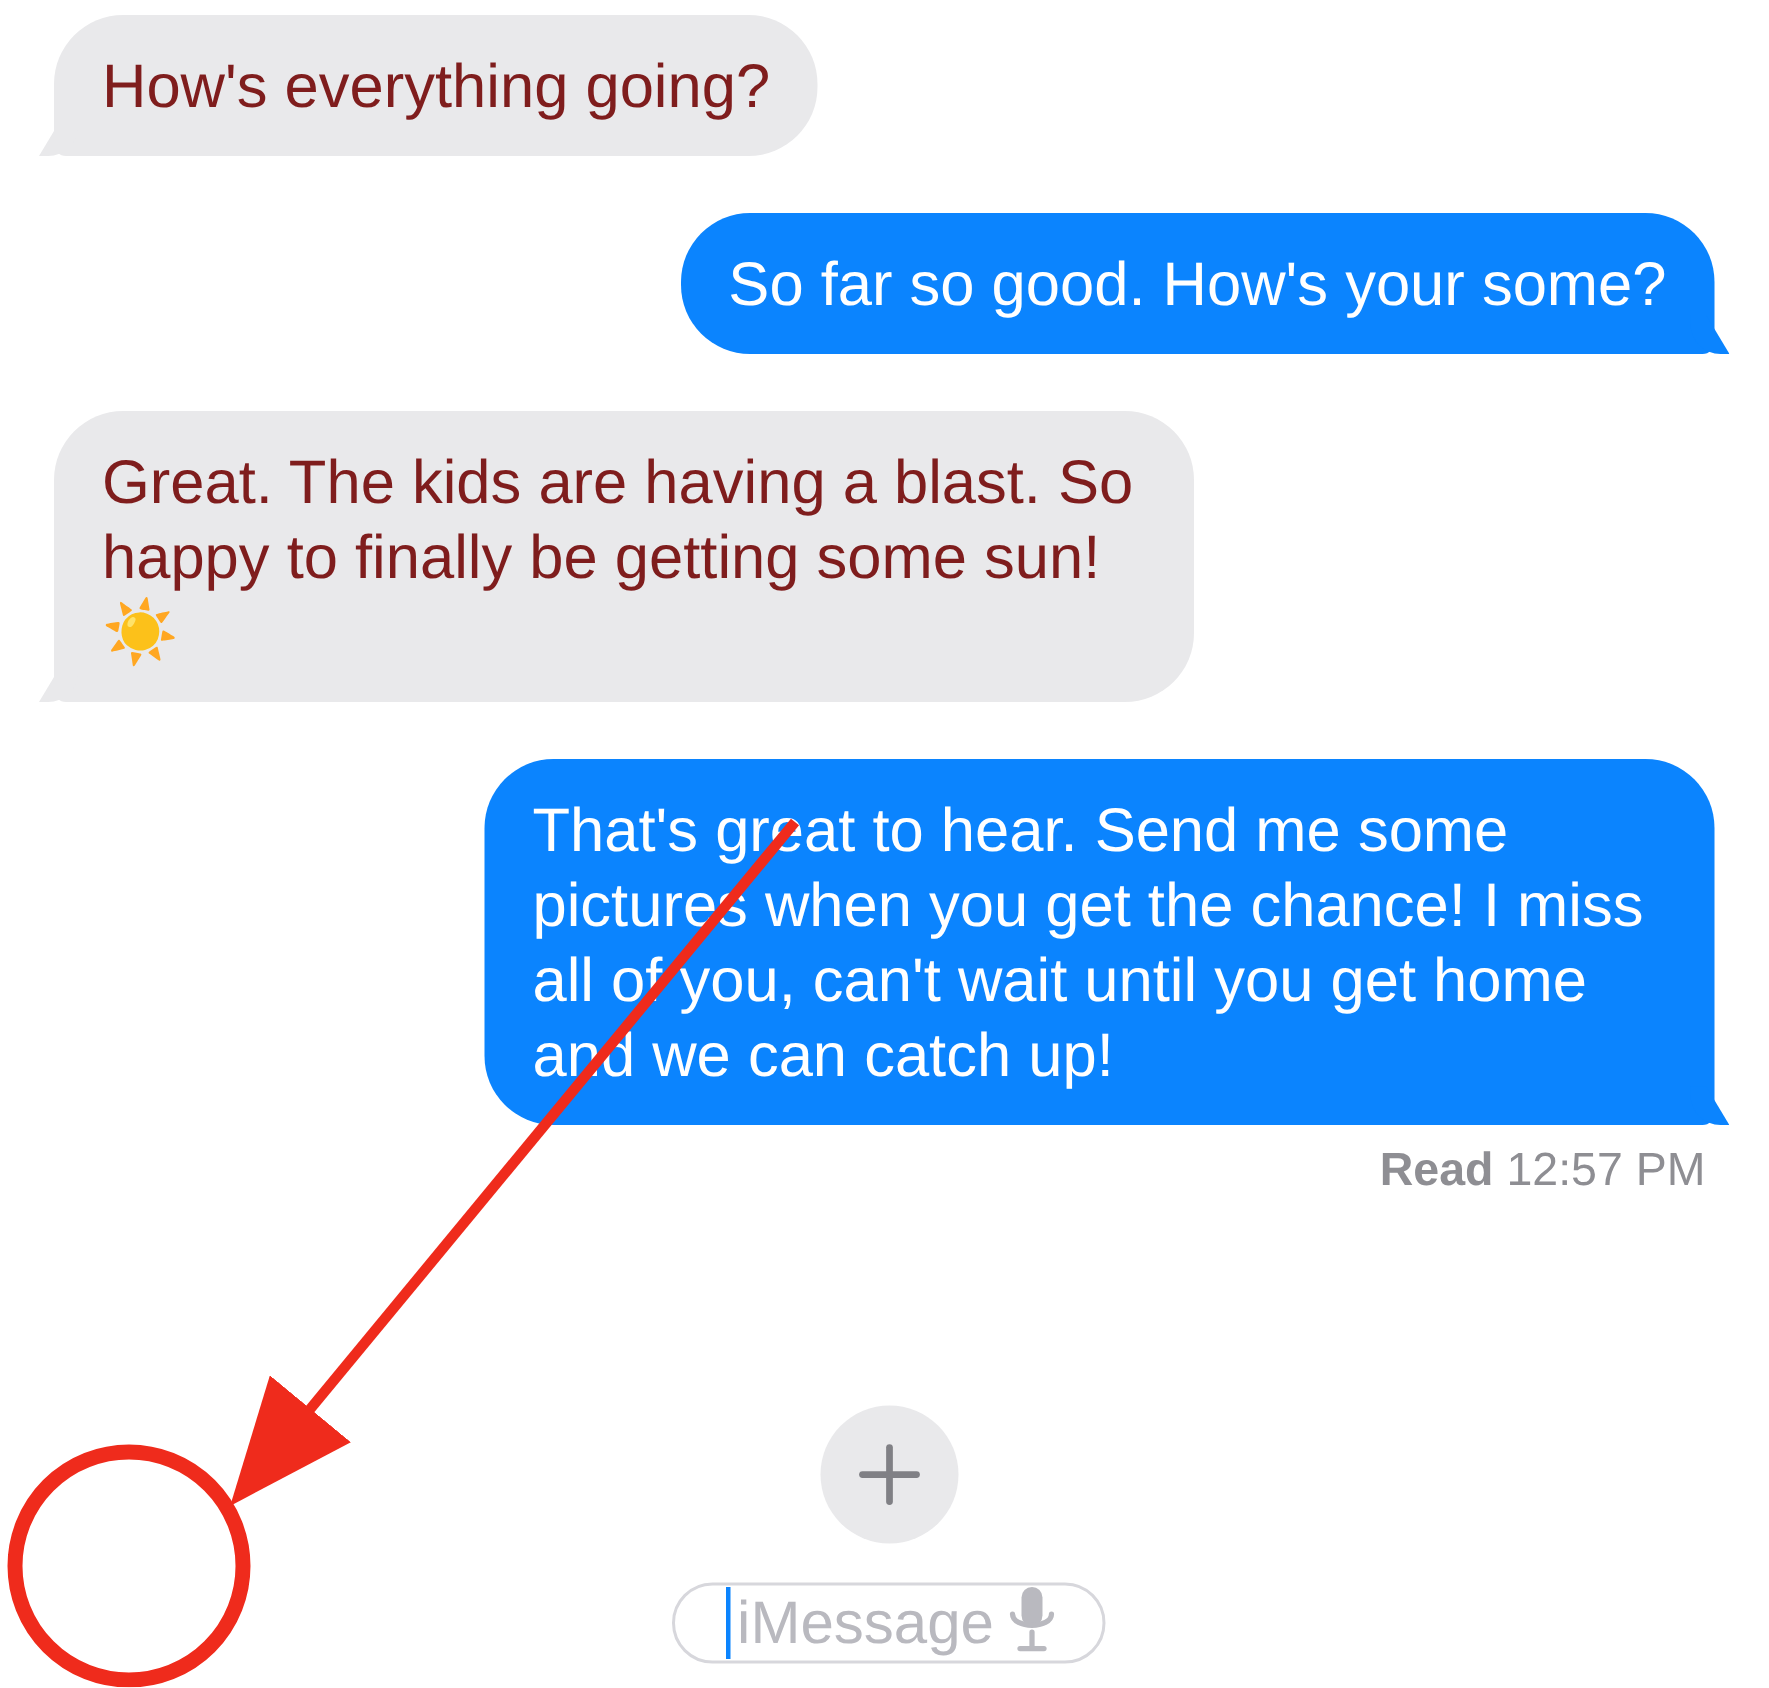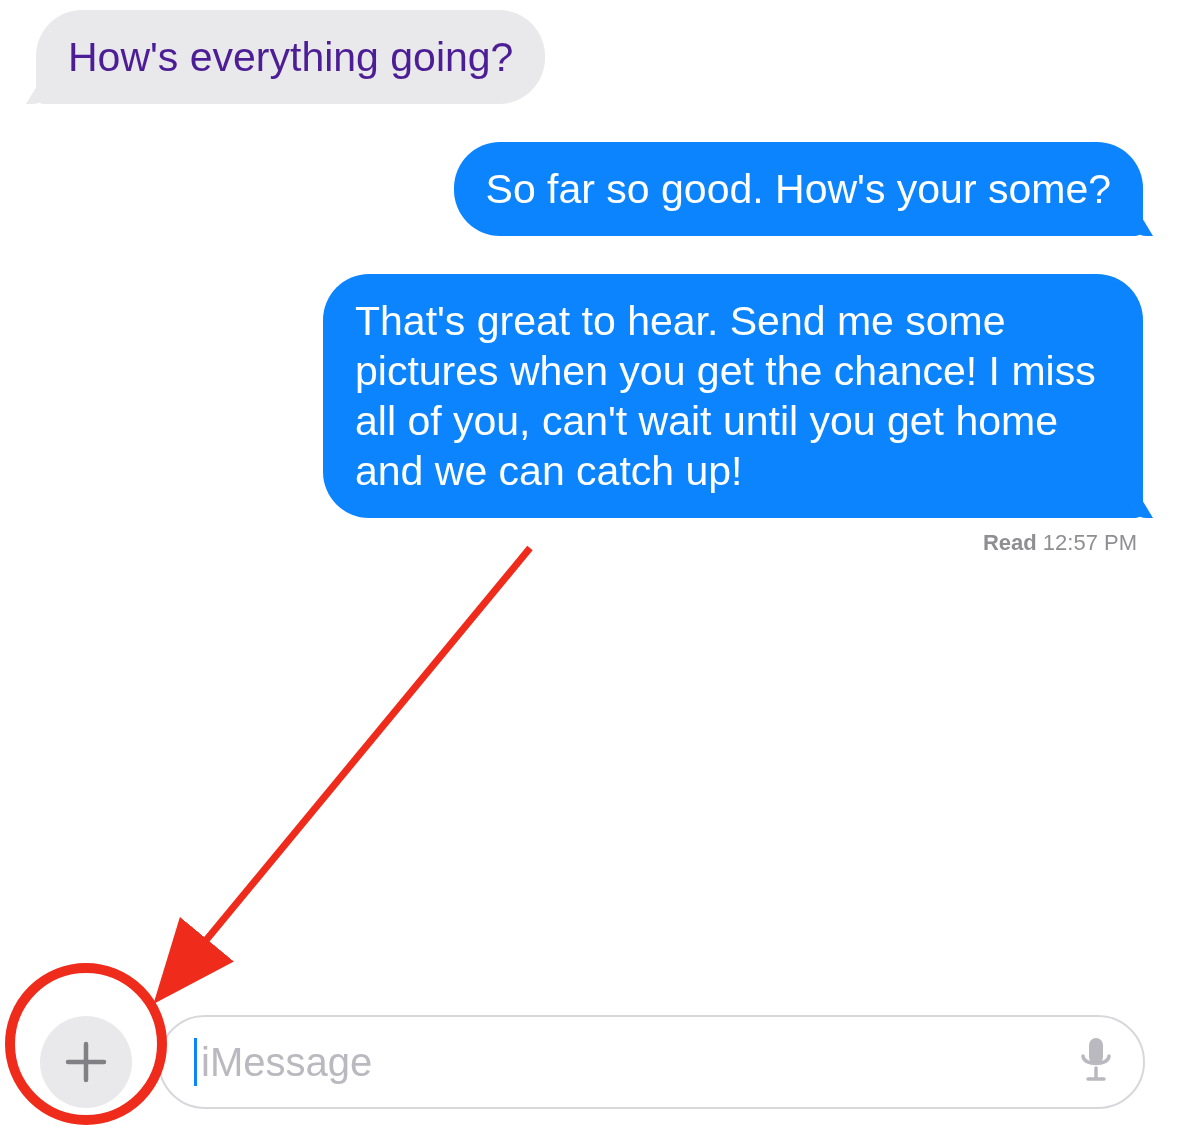--- a/index.html
+++ b/index.html
@@ -28,21 +28,21 @@
       padding: 22px 32px;
       font-size: 41px;
       line-height: 1.22;
       border-radius: 46px;
       max-width: 82%;
       position: relative;
       word-wrap: break-word;
     }
     .bubble.received {
       background: #e9e9eb;
-      color: #4c1d95;
+      color: #7f1d1d;
       border-bottom-left-radius: 8px;
     }
     .bubble.sent {
       background: #0b84fe;
       color: #ffffff;
       border-bottom-right-radius: 8px;
     }
 
     
     .bubble.received::after {
@@ -67,21 +67,21 @@
       border-bottom-left-radius: 20px;
       clip-path: polygon(0 0, 40% 0, 100% 100%, 0 100%);
     }
 
     .gap-small { margin-top: 10px; }
     .gap-med { margin-top: 38px; }
 
     .read-receipt {
       text-align: right;
       color: #8e8e93;
-      font-size: 22px;
+      font-size: 31px;
       padding-right: 6px;
       margin-top: 10px;
       margin-bottom: 28px;
     }
     .read-receipt .read-label {
       color: #8e8e93;
       font-weight: 600;
     }
     .read-receipt .read-time {
       color: #8e8e93;
@@ -90,20 +90,21 @@
 
     .input-bar {
       position: absolute;
       left: 0;
       right: 0;
       bottom: 16px;
       display: flex;
       align-items: center;
       padding: 0 34px 0 40px;
       gap: 26px;
+      flex-direction: column;
     }
 
     .plus-button {
       width: 92px;
       height: 92px;
       border-radius: 50%;
       background: #e9e9eb;
       display: flex;
       align-items: center;
       justify-content: center;
@@ -165,20 +166,25 @@
       <span>How's everything going?</span>
     </div>
   </div>
 
   <div class="message-row sent gap-med">
     <div class="bubble sent">
       <span>So far so good. How's your some?</span>
     </div>
   </div>
 
+  <div class="message-row received gap-med">
+    <div class="bubble received" style="max-width:760px">
+      <span>Great. The kids are having a blast. So happy to finally be getting some sun! ☀️</span>
+    </div>
+  </div>
 
   <div class="message-row sent gap-med">
     <div class="bubble sent" style="max-width:820px">
       <span>That's great to hear. Send me some pictures when you get the chance! I miss all of you, can't wait until you get home and we can catch up!</span>
     </div>
   </div>
 
   <div class="read-receipt">
     <span class="read-label">Read</span>
     <span> </span>

